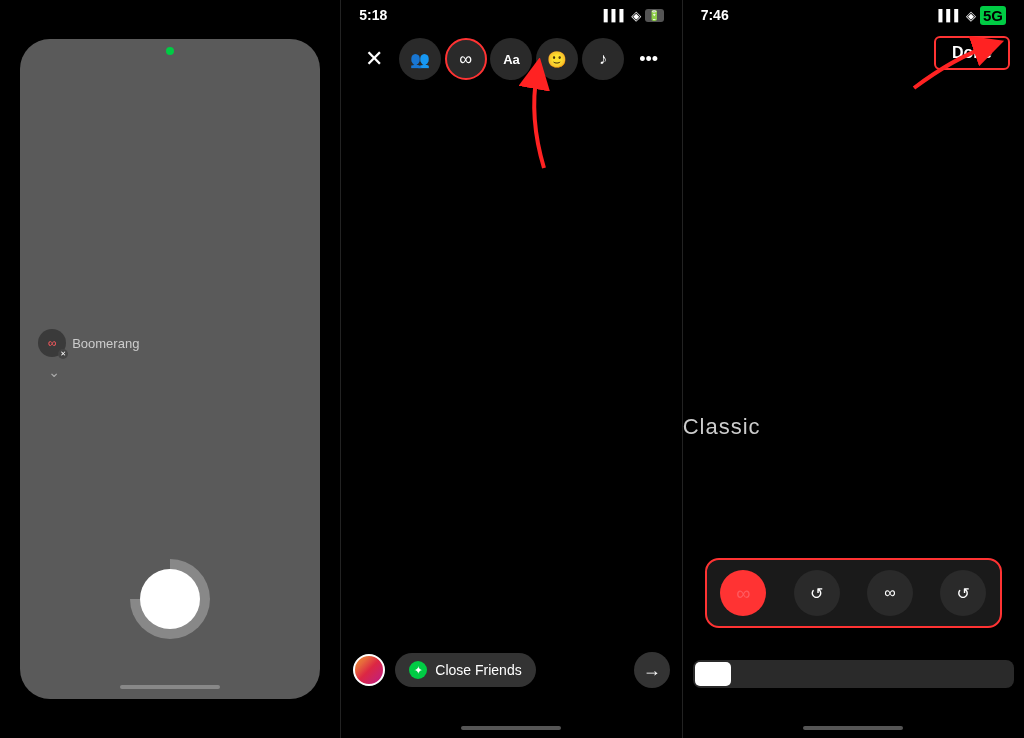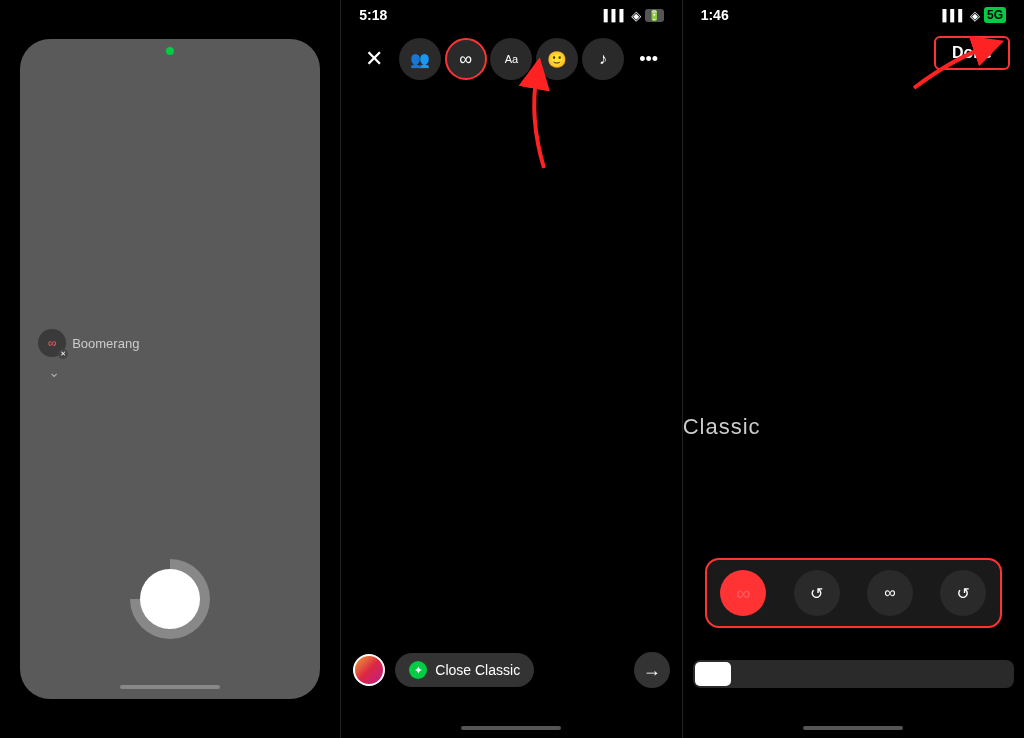--- a/index.html
+++ b/index.html
@@ -306,21 +306,21 @@
       font-weight: 600;
     }
     .status-icons-3 {
       display: flex;
       align-items: center;
       gap: 4px;
     }
     .battery-5g {
       background: #00cc44;
       color: #000;
-      font-size: 12px;
+      font-size: 15px;
       padding: 1px 3px;
       border-radius: 3px;
       font-weight: bold;
     }
     .done-btn-area {
       display: flex;
       justify-content: flex-end;
       padding: 6px 14px;
     }
     .done-btn {
@@ -439,21 +439,21 @@
     <div class="tool-btn-close">
       <span>✕</span>
     </div>
     <div class="tool-btn">
       <span>👥</span>
     </div>
     <div class="tool-btn highlighted">
       <span style="font-size:18px; color:#fff;">∞</span>
     </div>
     <div class="tool-btn">
-      <span style="font-size:11px;font-weight:normal;">Aa</span>
+      <span style="font-size:13px;font-weight:bold;">Aa</span>
     </div>
     <div class="tool-btn">
       <span style="font-size:16px;">🙂</span>
     </div>
     <div class="tool-btn">
       <span style="font-size:16px;">♪</span>
     </div>
     <div class="tool-btn-more">
       <span>•••</span>
     </div>
@@ -469,37 +469,37 @@
       <path d="M 35 110 Q 20 60 28 15" stroke="#ff2222" stroke-width="4" fill="none" marker-end="url(#arrowhead2)"></path>
     </svg>
   </div>
 
   <div class="content-area-2"></div>
 
   <div class="bottom-bar-2">
     <div class="story-avatar"></div>
     <div class="close-friends-btn">
       <div class="cf-dot">✦</div>
-      <span>Close Classic</span>
+      <span>Close Friends</span>
     </div>
     <div class="send-btn">
       <span>→</span>
     </div>
   </div>
 
   <div class="home-bar-2">
     <div class="home-bar-line"></div>
   </div>
 </div>
 
 <div class="divider"></div>
 
 <div class="panel3">
   <div class="status-bar-3">
-    <span class="status-time-3">1:46</span>
+    <span class="status-time-3">7:46</span>
     <div class="status-icons-3">
       <span style="color:#fff;font-size:11px;">▌▌▌</span>
       <span style="color:#fff;font-size:13px;">◈</span>
       <span class="battery-5g">5G</span>
     </div>
   </div>
 
   <div style="position:absolute; top:28px; right:10px; pointer-events:none; z-index:10;">
     <svg width="120" height="70">
       <defs>

